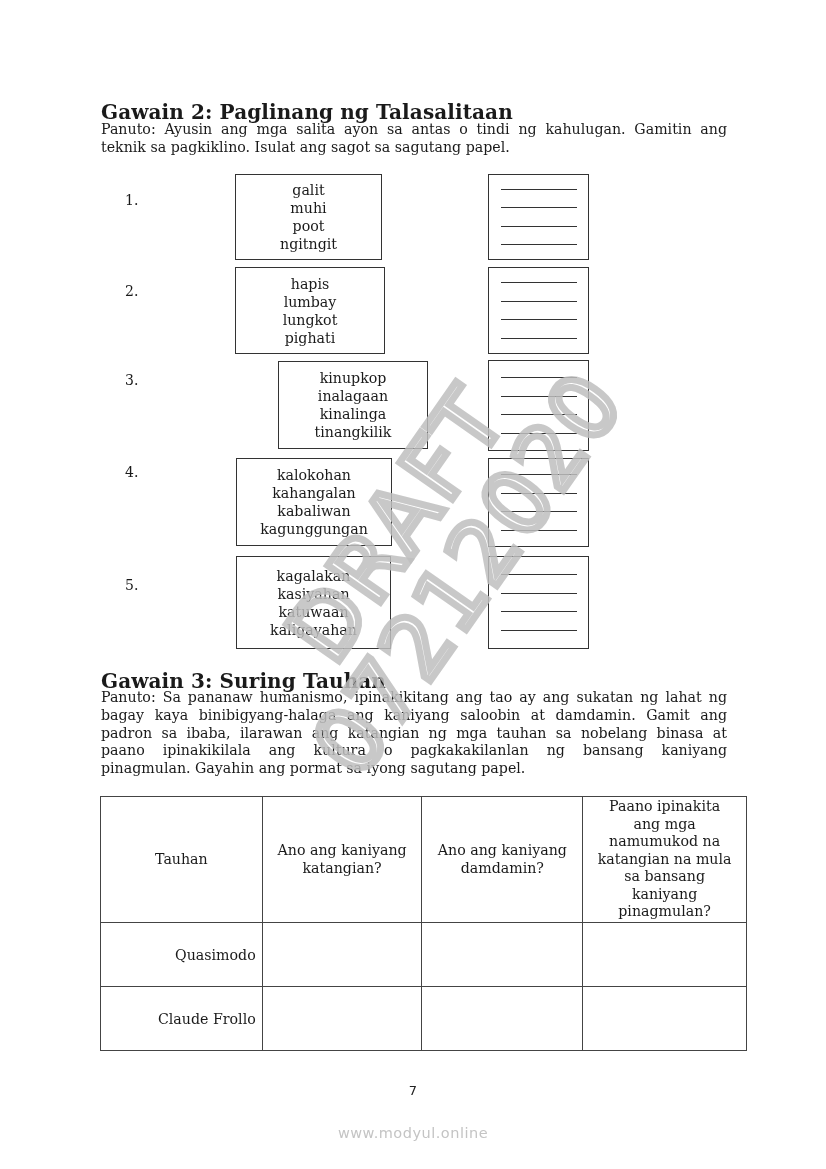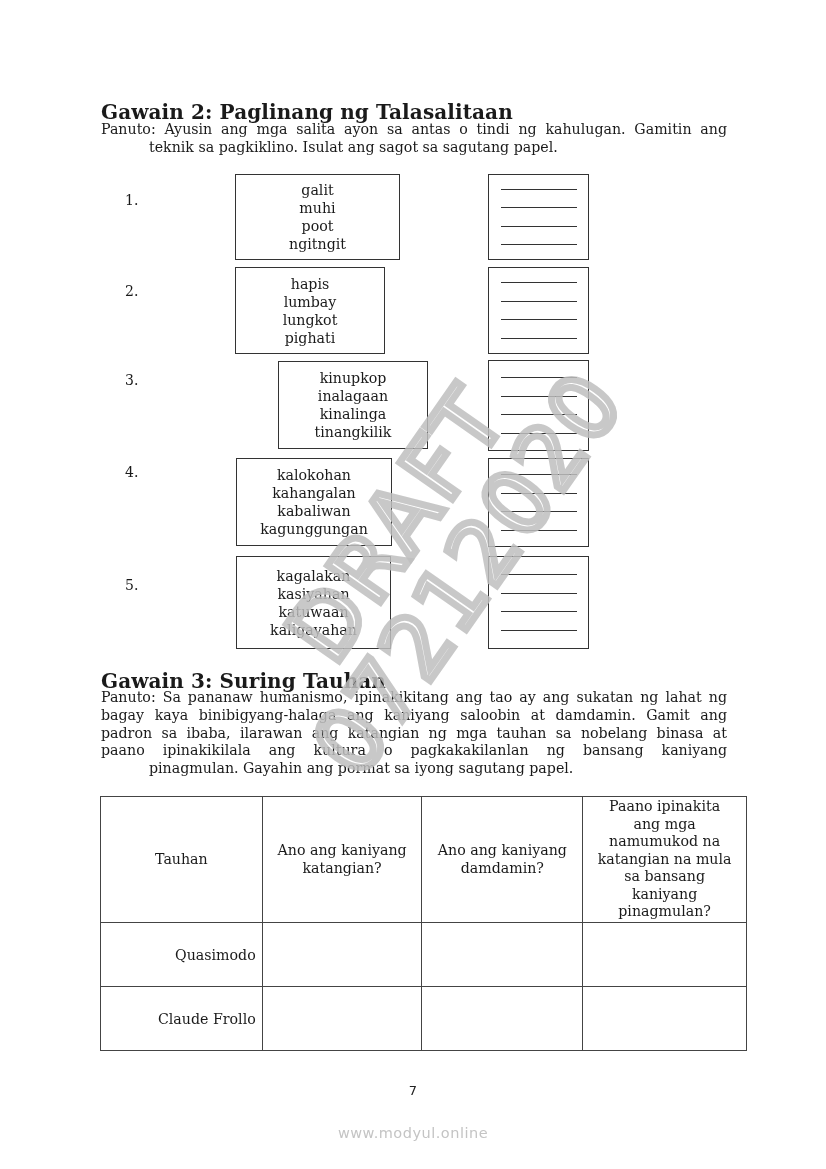--- a/index.html
+++ b/index.html
@@ -2,21 +2,21 @@
 <html><head>
 <meta charset="utf-8">
 <style>
   html, body { margin: 0; padding: 0; background: #ffffff; }
   body { width: 826px; height: 1169px; position: relative; overflow: hidden;
          font-family: "DejaVu Serif", "Liberation Serif", serif; color: #1a1a1a; }
 
   .heading { position: absolute; left: 101px; font-weight: bold; font-size: 20px; letter-spacing: 0.1px; }
   .para { position: absolute; left: 101px; width: 626px; font-size: 14.2px; line-height: 17.8px;
           text-align: justify; }
-  .para .last { text-align-last: left; margin-left: 48px; }
+  .para .last { text-align-last: left; }
 
   .num { position: absolute; left: 125px; font-size: 14px; }
 
   .wordbox { position: absolute; border: 1.5px solid #333; box-sizing: border-box;
              display: flex; flex-direction: column; justify-content: center; align-items: center;
              font-size: 14.2px; line-height: 18px; }
   .ansbox { position: absolute; left: 488px; width: 101px; border: 1.5px solid #333; box-sizing: border-box;
             display: flex; flex-direction: column; justify-content: center; align-items: center; }
   .ansline { width: 76px; height: 0; border-bottom: 1px solid #333; margin: 8.5px 0 9px 0; }
 
@@ -42,21 +42,21 @@
 </head>
 <body>
 
 <div class="heading" style="top:100px;">Gawain 2: Paglinang ng Talasalitaan</div>
 <div class="para" style="top:121px;">
   <div style="text-align:justify;text-align-last:justify;">Panuto: Ayusin ang mga salita ayon sa antas o tindi ng kahulugan. Gamitin ang</div>
   <div class="last">teknik sa pagkiklino. Isulat ang sagot sa sagutang papel.</div>
 </div>
 
 <div class="num" style="top:192px;">1.</div>
-<div class="wordbox" style="left:235px; top:174px; width:165px; height:86px;">
+<div class="wordbox" style="left:235px; top:174px; width:147px; height:86px;">
   <div>galit</div>
   <div>muhi</div>
   <div>poot</div>
   <div>ngitngit</div>
 </div>
 <div class="ansbox" style="top:174px; height:86px;">
   <div class="ansline"></div>
   <div class="ansline"></div>
   <div class="ansline"></div>
   <div class="ansline"></div>

